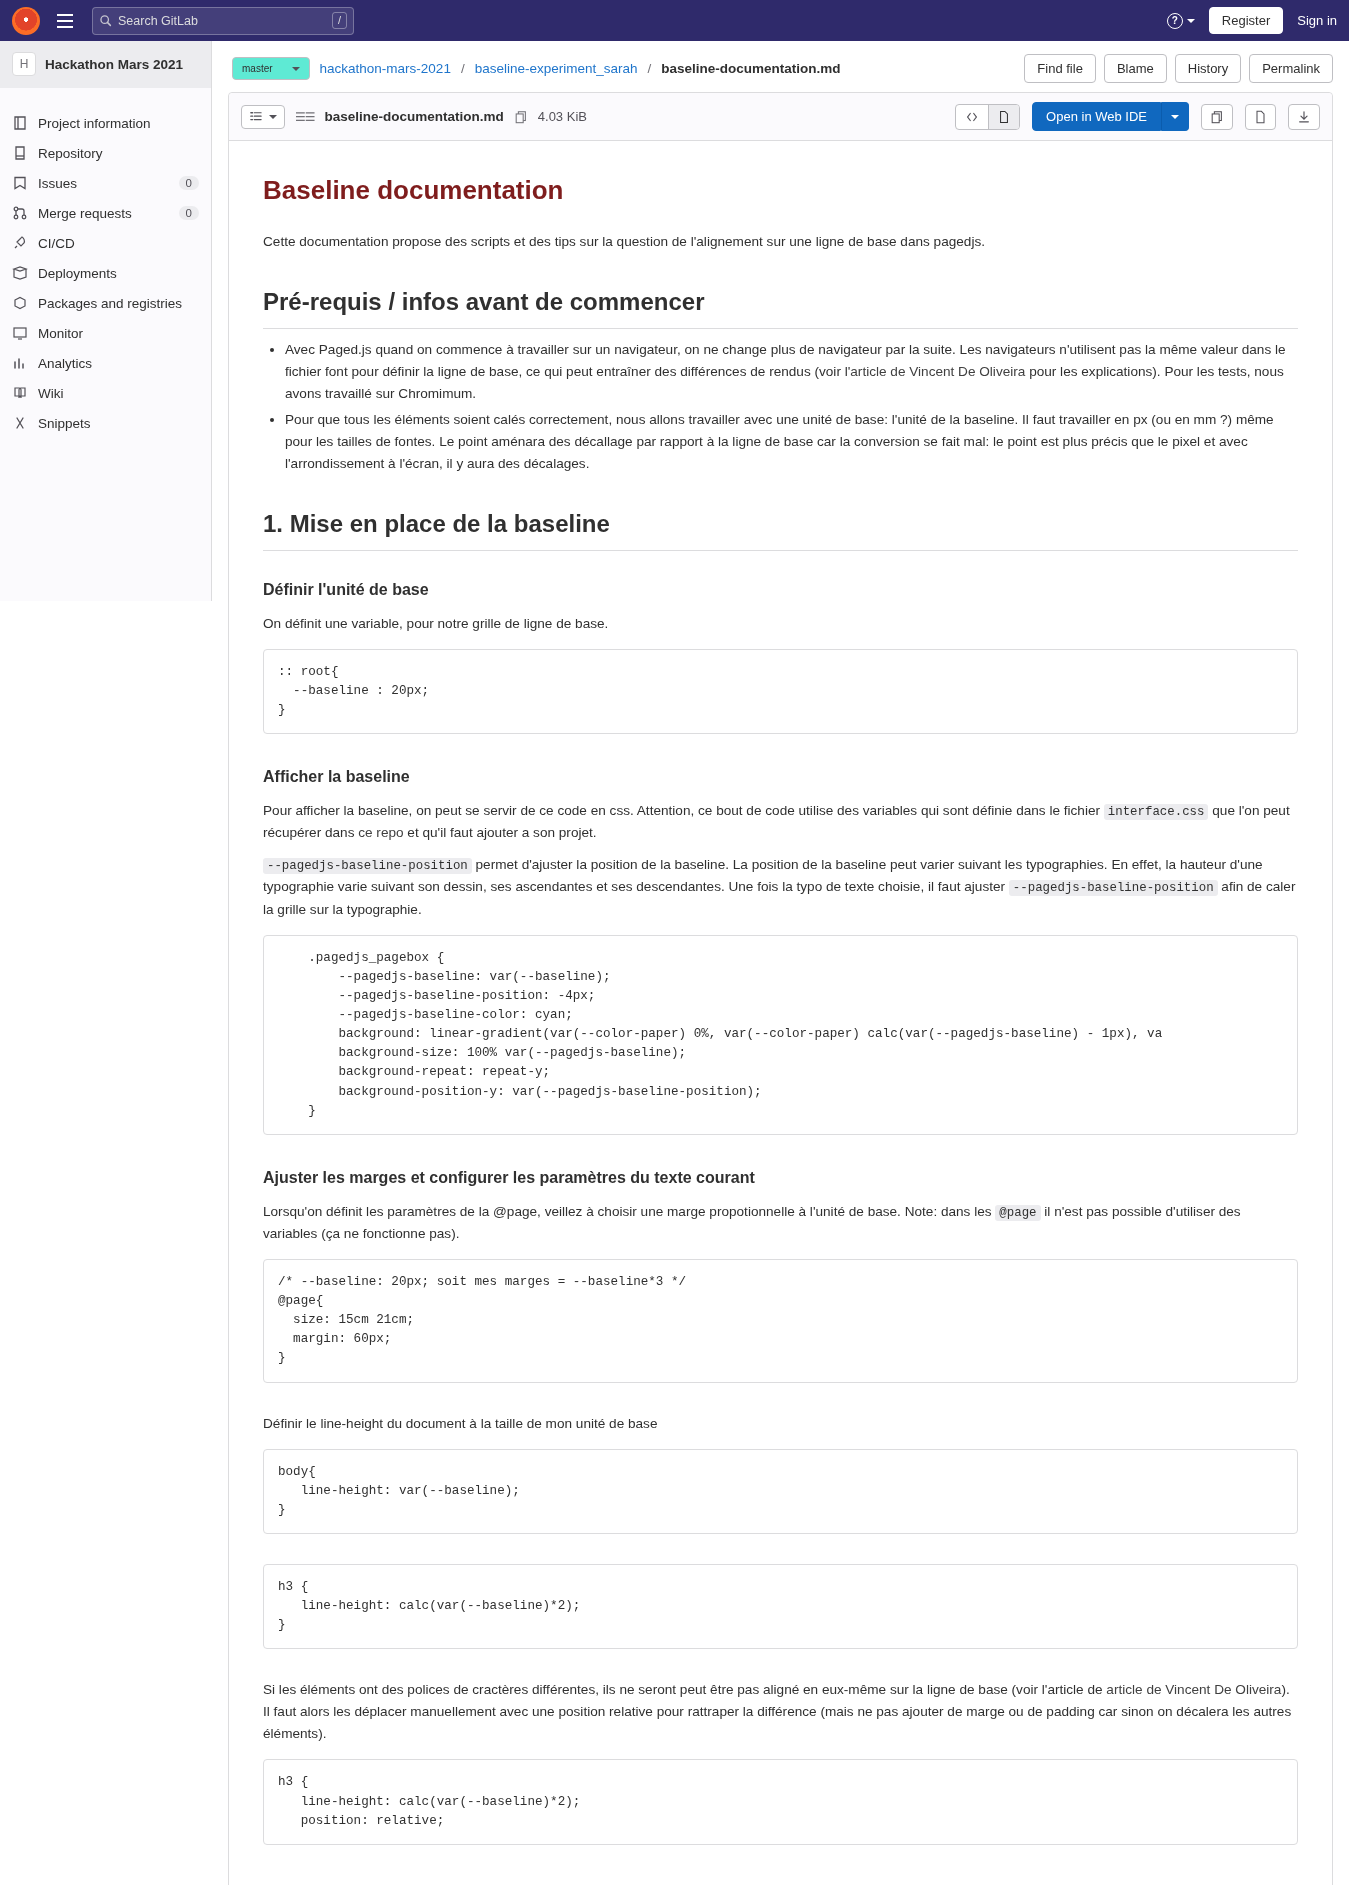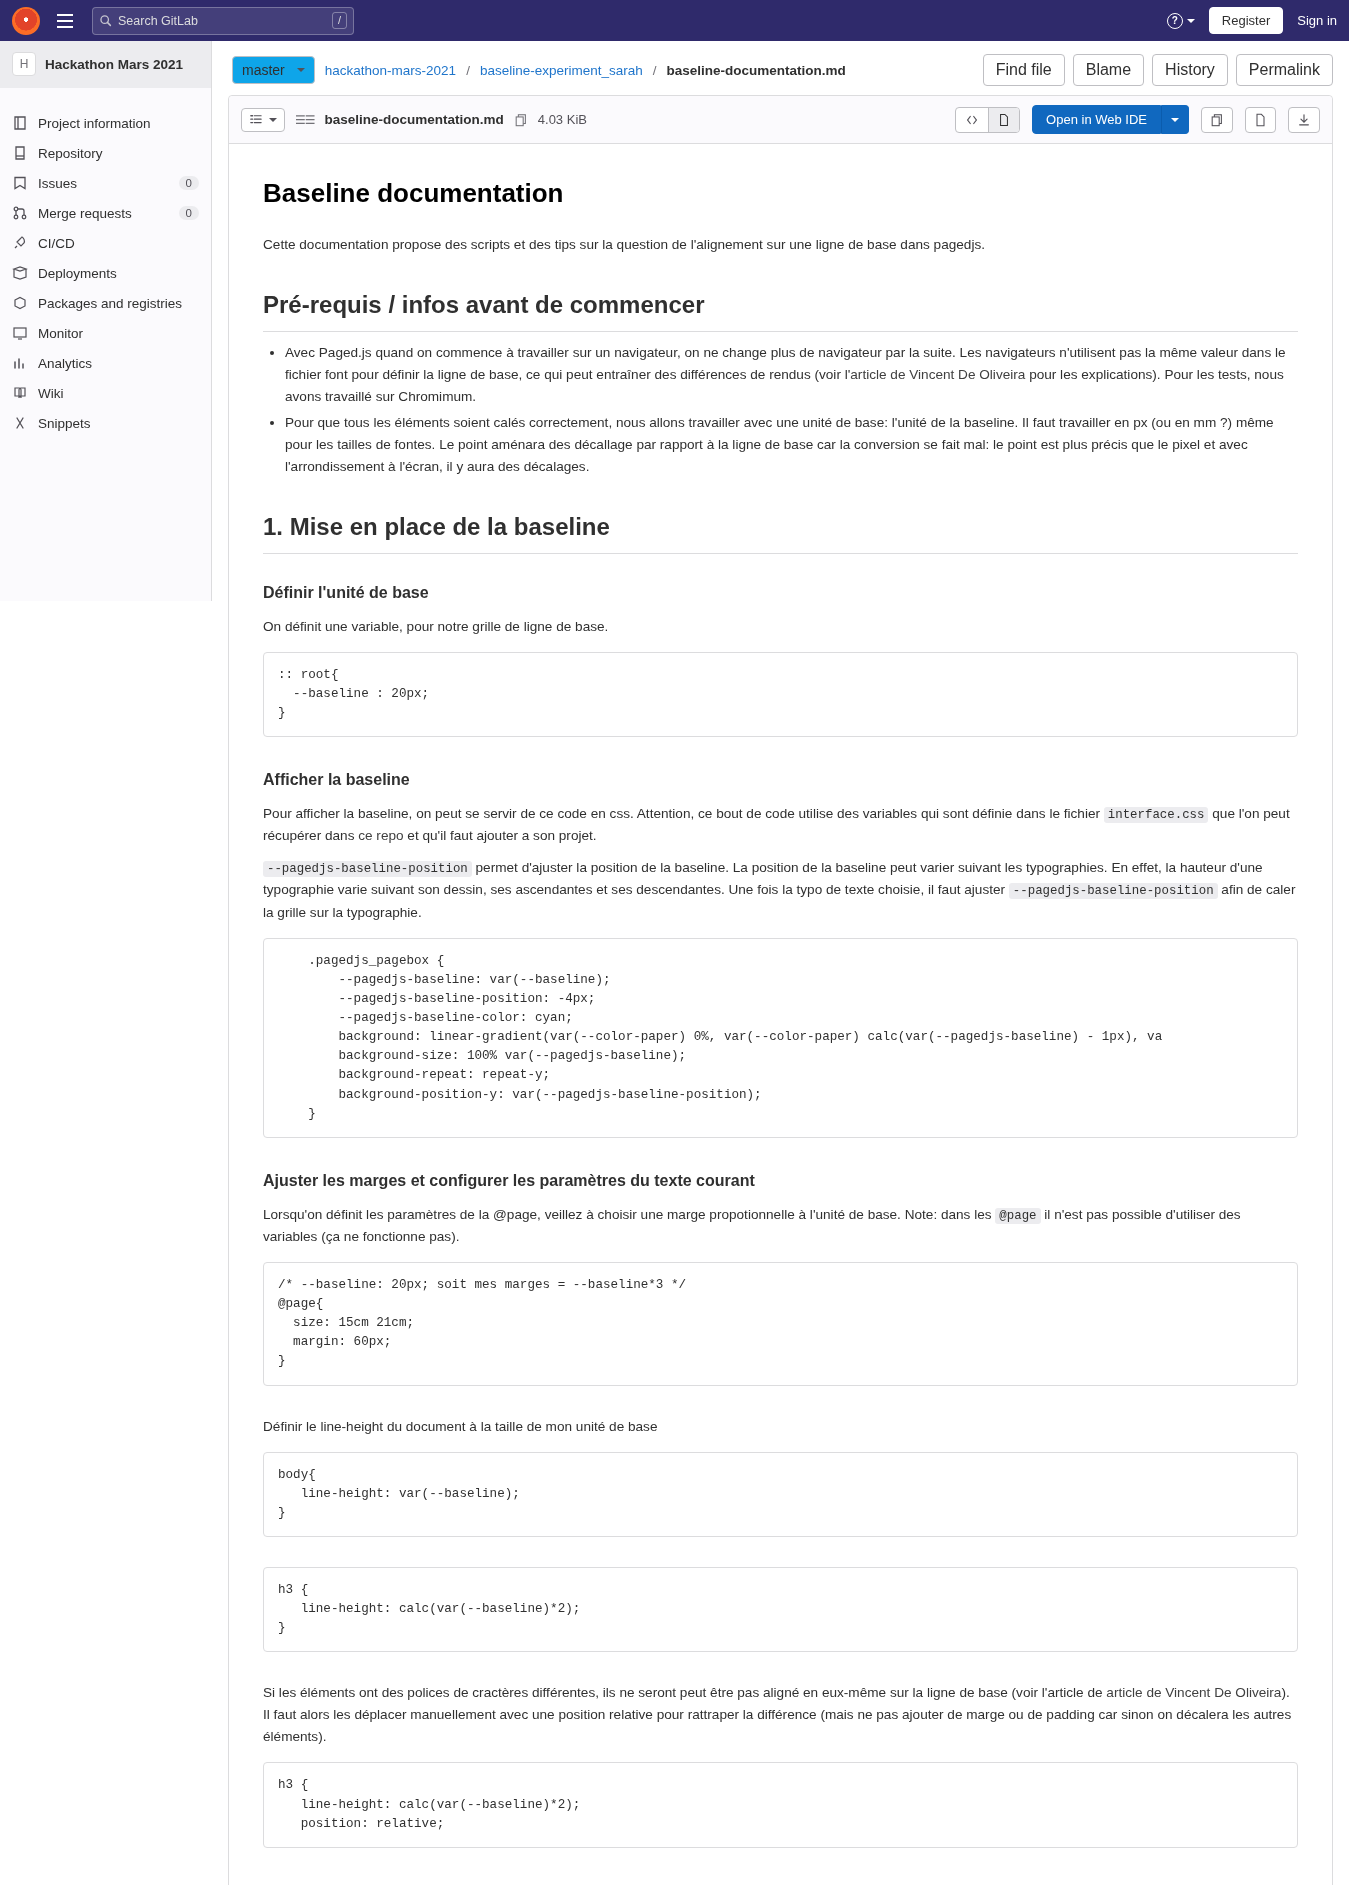--- a/index.html
+++ b/index.html
@@ -80,31 +80,31 @@
     font-size: 11.5px; padding: 1px 7px; min-width: 20px; text-align: center;
   }
 
   
   .content { flex: 1; padding: 0 16px 40px 16px; min-width: 0; }
   .breadcrumb-row {
     display: flex; align-items: center; gap: 10px; padding: 13px 0 9px 4px;
     flex-wrap: nowrap;
   }
   .branch-select {
-    display: flex; align-items: center; gap: 12px; border: 1px solid #bfbfc3;
-    border-radius: 4px; background: #0ea5e9; font-size: 14px; padding: 5px 9px;
+    display: flex; align-items: center; gap: 19px; border: 1px solid #bfbfc3;
+    border-radius: 4px; background: #5eead4; font-size: 10px; padding: 5px 9px;
     cursor: pointer; color: #303030;
   }
   .bc { font-size: 13.5px; color: #1f75cb; cursor: pointer; }
   .bc.strong { font-weight: bold; color: #303030; cursor: default; }
   .bc-sep { color: #737278; font-size: 13.5px; }
   .btn-group { margin-left: auto; display: flex; gap: 8px; }
   .btn {
     border: 1px solid #bfbfc3; background: #fff; border-radius: 4px;
-    font-size: 16px; padding: 6px 12px; color: #303030; cursor: pointer;
+    font-size: 13px; padding: 6px 12px; color: #303030; cursor: pointer;
   }
 
   
   .file-card { border: 1px solid #dcdcde; border-radius: 4px; background: #fff; }
   .file-header {
     display: flex; align-items: center; gap: 10px; padding: 9px 12px;
     background: #fbfafd; border-bottom: 1px solid #dcdcde; border-radius: 4px 4px 0 0;
   }
   .list-toggle {
     display: flex; align-items: center; gap: 6px; border: 1px solid #bfbfc3;
@@ -133,21 +133,21 @@
     border-radius: 0 4px 4px 0; padding: 6px 9px; cursor: pointer; display: flex; align-items: center;
   }
   .icon-btn {
     border: 1px solid #bfbfc3; background: #fff; border-radius: 4px;
     padding: 5px 8px; cursor: pointer; color: #535158; display: flex; align-items: center;
   }
 
   
   .md { padding: 22px 34px 40px 34px; font-size: 13.6px; line-height: 1.62; color: #303030; }
   .md h1 {
-    font-size: 26px; font-weight: bold; margin: 6px 0 20px 0; color: #000000;
+    font-size: 26px; font-weight: bold; margin: 6px 0 20px 0; color: #7f1d1d;
   }
   .md h2 {
     font-size: 24px; font-weight: bold; margin: 30px 0 10px 0;
     padding-bottom: 6px; border-bottom: 1px solid #dcdcde; color: #303030;
   }
   .md h3 { font-size: 16px; font-weight: bold; margin: 26px 0 8px 0; color: #303030; }
   .md p { margin: 10px 0; }
   .md ul { margin: 8px 0 10px 0; padding-left: 22px; }
   .md li { margin: 4px 0; }
   .md a { color: #404040; text-decoration: none; }

